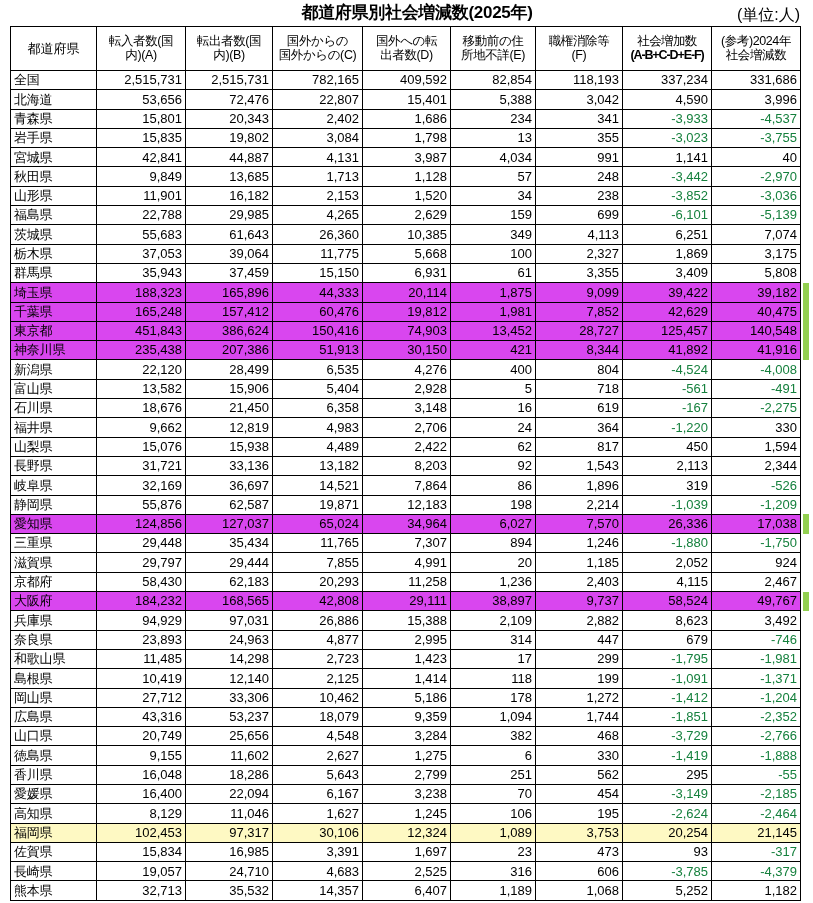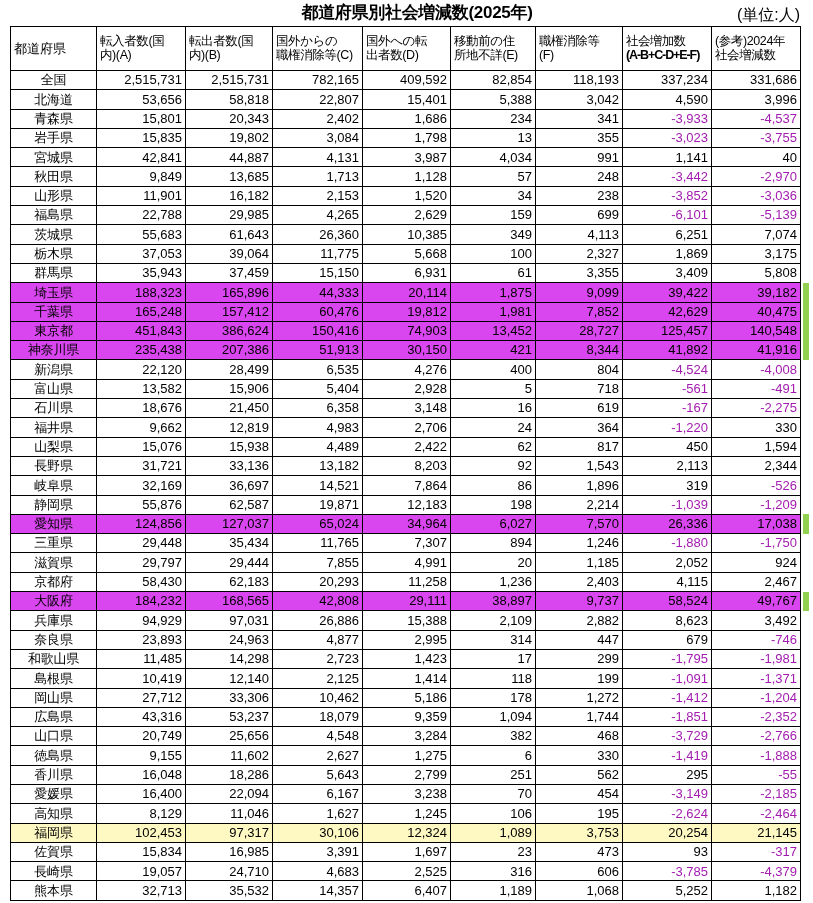--- a/index.html
+++ b/index.html
@@ -72,21 +72,21 @@
   col.c-d    { width: 88px; }
   col.c-e    { width: 85px; }
   col.c-f    { width: 87px; }
   col.c-soc  { width: 89px; }
   col.c-ref  { width: 89px; }
 
   
   thead th {
     height: 44px;
     vertical-align: middle;
-    text-align: left;
+    text-align: center;
     font-size: 12.5px;
     letter-spacing: -0.4px;
   }
   thead th.pref-head {
     font-size: 13px;
     letter-spacing: 0px;
   }
   thead th.social-head {
     font-weight: bold;
     font-size: 12.5px;
@@ -100,34 +100,34 @@
   }
   thead th .hl { display: block; }
 
   
   tbody td {
     height: 19.3px;
     font-size: 13px;
     vertical-align: middle;
   }
   tbody td.pref {
-    text-align: center;
+    text-align: left;
     letter-spacing: -0.2px;
     font-size: 13px;
   }
   tbody td.num {
     text-align: right;
     padding-right: 4px;
     font-variant-numeric: tabular-nums;
   }
   tbody td.social {
     border-left: 3px double #000000;
     text-align: right;
   }
-  tbody td.neg { color: #a21caf; }
+  tbody td.neg { color: #15803d; }
 
   tr.hl-green td { background: #d946ef; }
   tr.hl-blue  td { background: #fef9c3; }
 
   
   .edge-marks {
     position: absolute;
     left: 803px;
     top: 26px;
     width: 10px;
@@ -168,21 +168,21 @@
           <th>
             <span class="hl">転入者数(国</span>
             <span class="hl">内)(A)</span>
           </th>
           <th>
             <span class="hl">転出者数(国</span>
             <span class="hl">内)(B)</span>
           </th>
           <th>
             <span class="hl">国外からの</span>
-            <span class="hl">職権消除等(C)</span>
+            <span class="hl">国外からの(C)</span>
           </th>
           <th>
             <span class="hl">国外への転</span>
             <span class="hl">出者数(D)</span>
           </th>
           <th>
             <span class="hl">移動前の住</span>
             <span class="hl">所地不詳(E)</span>
           </th>
           <th>
@@ -207,21 +207,21 @@
           <td class="num">782,165</td>
           <td class="num">409,592</td>
           <td class="num">82,854</td>
           <td class="num">118,193</td>
           <td class="num social">337,234</td>
           <td class="num">331,686</td>
         </tr>
         <tr>
           <td class="pref">北海道</td>
           <td class="num">53,656</td>
-          <td class="num">58,818</td>
+          <td class="num">72,476</td>
           <td class="num">22,807</td>
           <td class="num">15,401</td>
           <td class="num">5,388</td>
           <td class="num">3,042</td>
           <td class="num social">4,590</td>
           <td class="num">3,996</td>
         </tr>
         <tr>
           <td class="pref">青森県</td>
           <td class="num">15,801</td>

